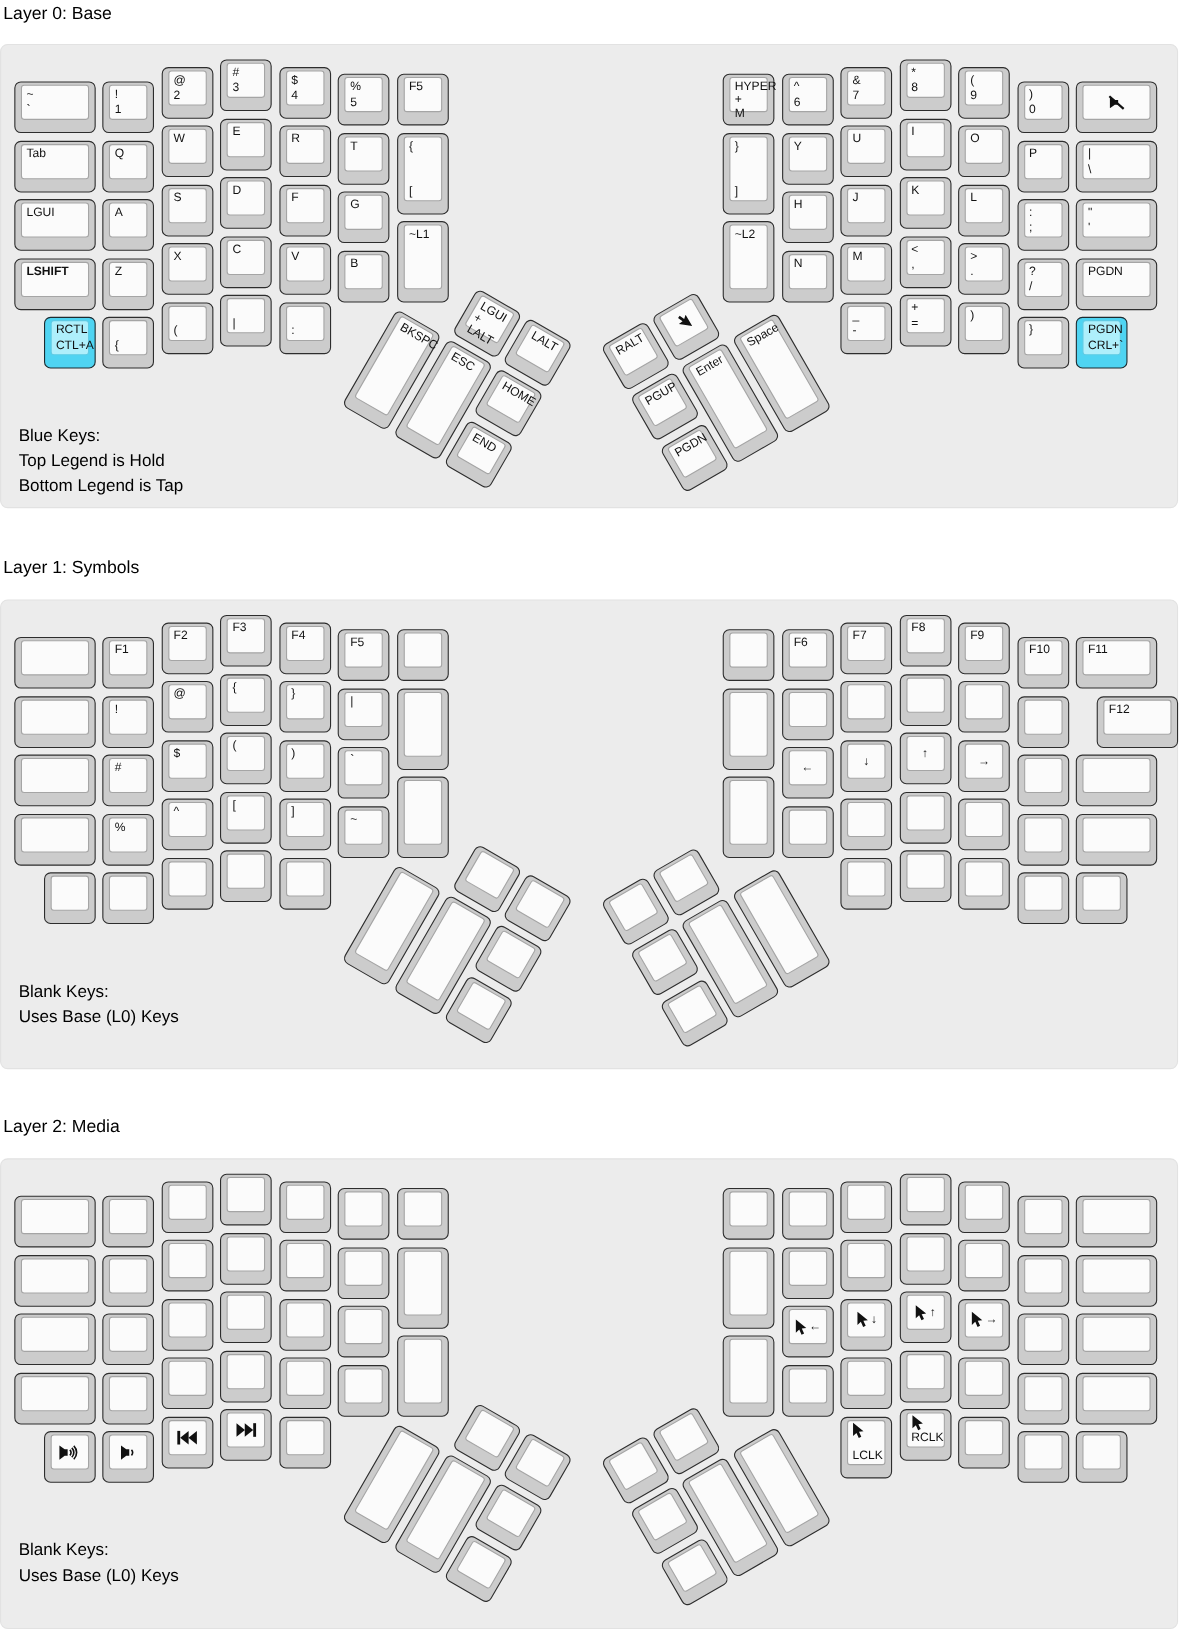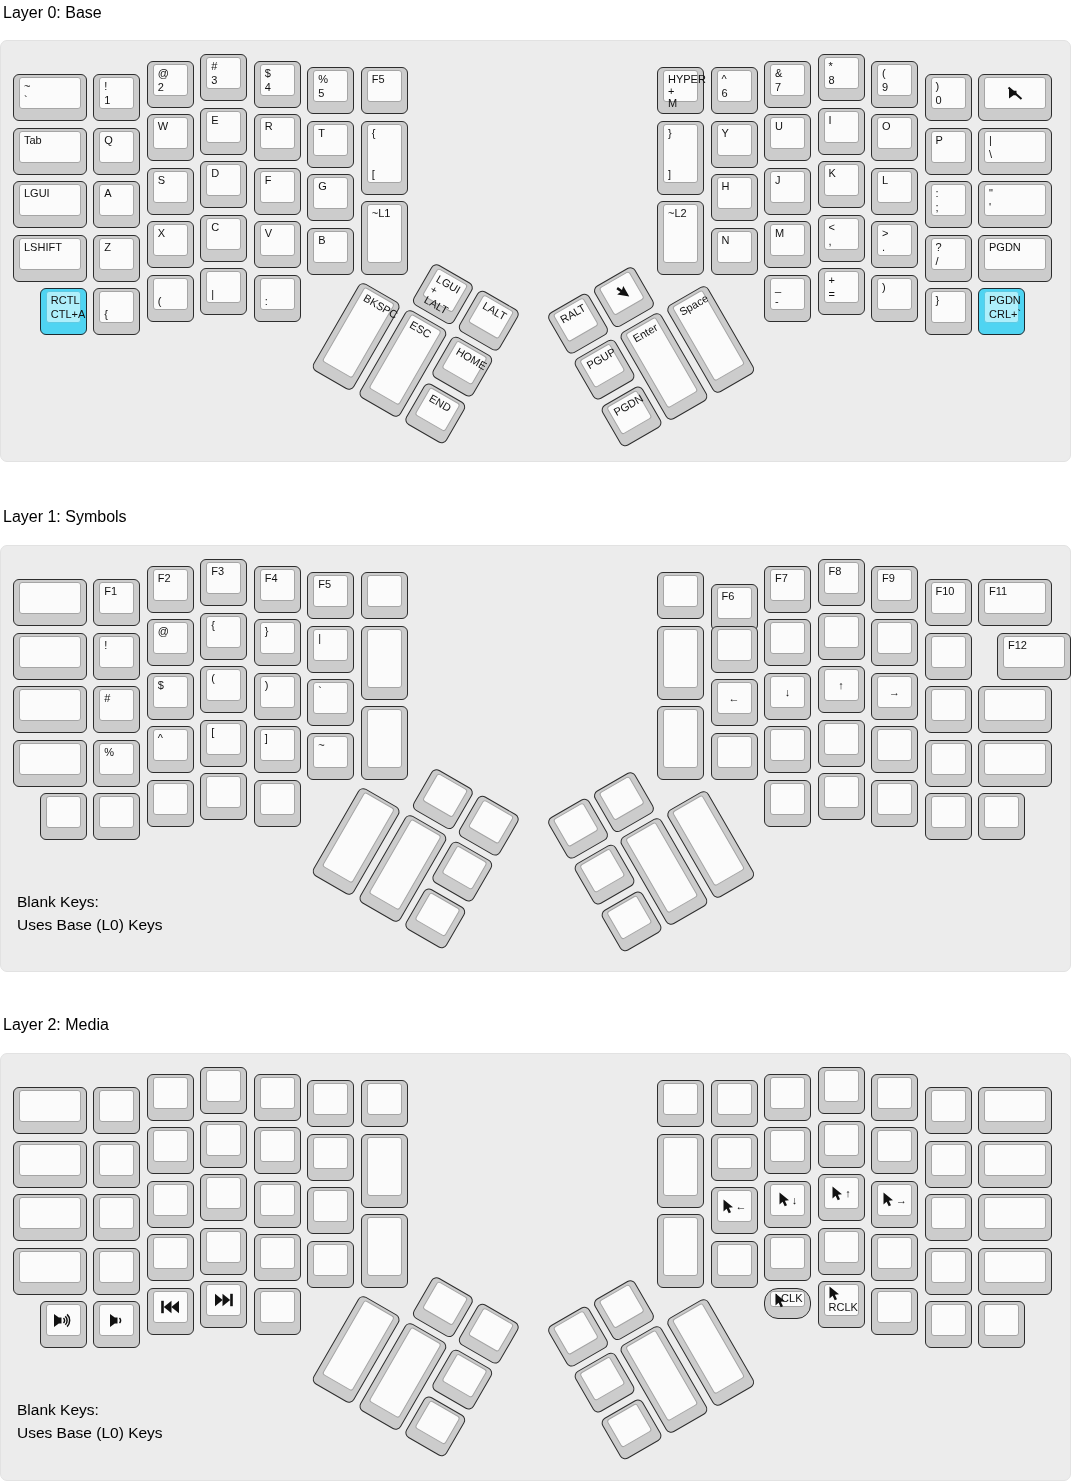--- a/index.html
+++ b/index.html
@@ -44,20 +44,23 @@
   .lg.ti{top:1px;left:3px;}
   .thumb{position:absolute;width:0;height:0;transform-origin:0 0;}
   .icon svg{display:block;}
   .icon{display:inline-block;line-height:0;}
 </style>
 </head>
 <body>
 
 <div class="layer-title" id="title-0">Layer 0: Base</div>
 <div class="panel" id="panel-0">
+  <div class="caption">Blue Keys:
+Top Legend is Hold
+Bottom Legend is Tap</div>
 <div class="thumb" style="left: 359.8px; top: 240.4px; transform: rotate(30deg);">
       <div class="key" style="left: 53.5px; top: -53.5px; width: 47px; height: 47px;">
         <div class="keytop">
           <span class="lg t">LGUI
 +
 LALT</span>
         </div>
       </div>
       <div class="key" style="left: 107px; top: -53.5px; width: 47px; height: 47px;">
         <div class="keytop">
@@ -221,21 +224,21 @@
     <div class="key" style="left: 252.8px; top: 126.7px; width: 47px; height: 47px;">
       <div class="keytop">
         <span class="lg t">F</span>
       </div>
     </div>
     <div class="key" style="left: 306.3px; top: 133.4px; width: 47px; height: 47px;">
       <div class="keytop">
         <span class="lg t">G</span>
       </div>
     </div>
-    <div class="key" style="left: 12px; top: 193.6px; width: 73.8px; height: 47px;">
+    <div class="key" style="left: 12px; top: 193.6px; width: 73.8px; height: 47px; font-weight: bold;">
       <div class="keytop">
         <span class="lg t">LSHIFT</span>
       </div>
     </div>
     <div class="key" style="left: 92.3px; top: 193.6px; width: 47px; height: 47px;">
       <div class="keytop">
         <span class="lg t">Z</span>
       </div>
     </div>
     <div class="key" style="left: 145.8px; top: 180.2px; width: 47px; height: 47px;">
@@ -647,21 +650,21 @@
     </div>
     <div class="key" style="left: 199.3px; top: 227px; width: 47px; height: 47px;">
       <div class="keytop"></div>
     </div>
     <div class="key" style="left: 252.8px; top: 233.7px; width: 47px; height: 47px;">
       <div class="keytop"></div>
     </div>
     <div class="key" style="left: 656px; top: 26.4px; width: 47px; height: 47px;">
       <div class="keytop"></div>
     </div>
-    <div class="key" style="left: 709.5px; top: 26.4px; width: 47px; height: 47px; margin-top: 12px;">
+    <div class="key" style="left: 709.5px; top: 26.4px; width: 47px; height: 47px;">
       <div class="keytop">
         <span class="lg t">F6</span>
       </div>
     </div>
     <div class="key" style="left: 763px; top: 19.7px; width: 47px; height: 47px;">
       <div class="keytop">
         <span class="lg t">F7</span>
       </div>
     </div>
     <div class="key" style="left: 816.5px; top: 13px; width: 47px; height: 47px;">
@@ -1025,21 +1028,21 @@
     </div>
     <div class="key" style="left: 870px; top: 180.2px; width: 47px; height: 47px;">
       <div class="keytop"></div>
     </div>
     <div class="key" style="left: 923.5px; top: 193.6px; width: 47px; height: 47px;">
       <div class="keytop"></div>
     </div>
     <div class="key" style="left: 977px; top: 193.6px; width: 73.8px; height: 47px;">
       <div class="keytop"></div>
     </div>
-    <div class="key" style="left: 763px; top: 233.7px; width: 47px; height: 31px; border-radius: 14px;">
+    <div class="key" style="left: 763px; top: 233.7px; width: 47px; height: 56px;">
       <div class="keytop">
         <span class="lg ti"><span class="icon"><svg width="12" height="15" viewBox="0 0 12 15">
               <path fill="#111" d="M1.5 0.5 L1.5 12.5 L4.6 9.7 L6.7 14.3 L9 13.2 L6.9 8.7 L11 8.2 Z"></path>
             </svg></span></span>
         <span class="lg b">LCLK</span>
       </div>
     </div>
     <div class="key" style="left: 816.5px; top: 227px; width: 47px; height: 47px;">
       <div class="keytop">
         <span class="lg ti"><span class="icon"><svg width="12" height="15" viewBox="0 0 12 15">

